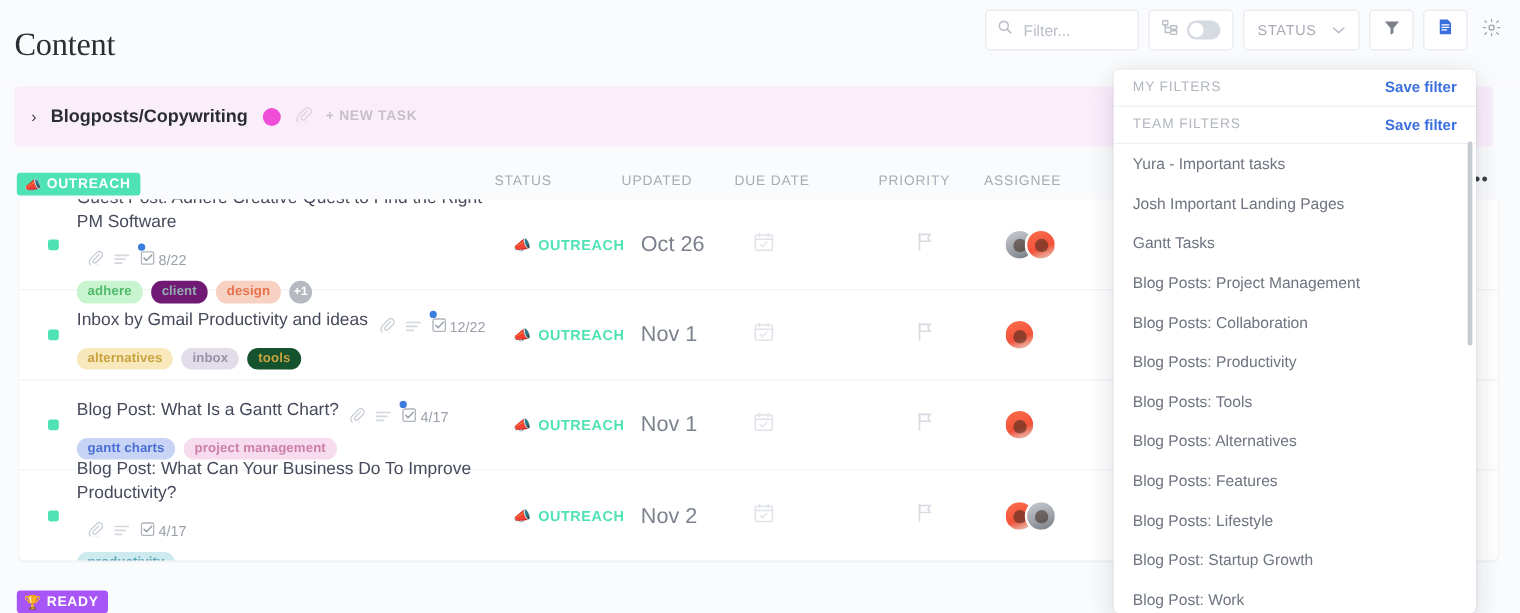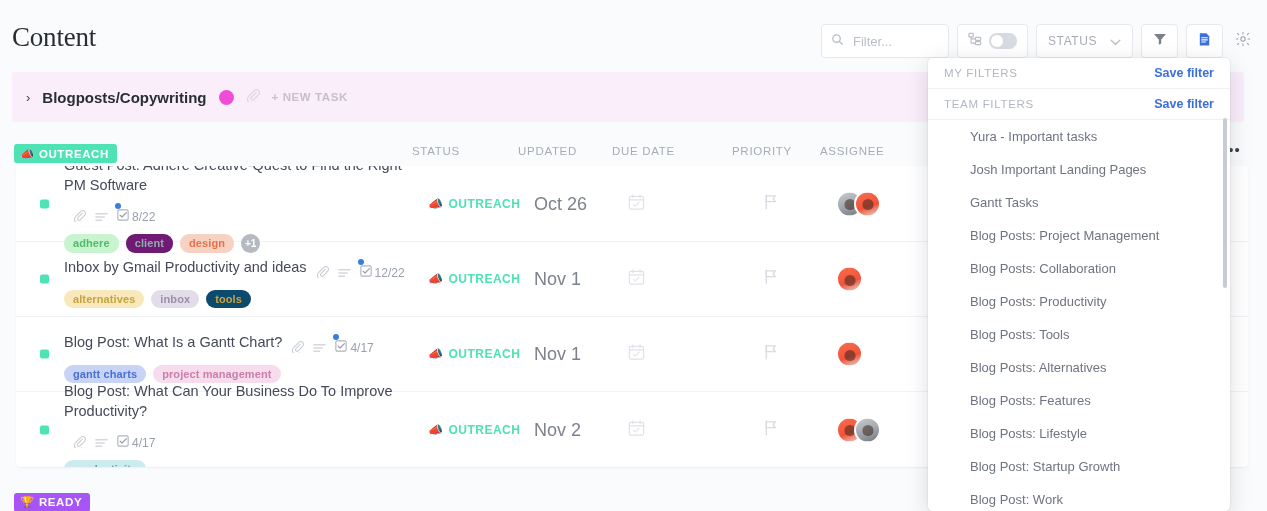--- a/index.html
+++ b/index.html
@@ -20,21 +20,21 @@
     display:flex; align-items:center;
   }
   .page-title {
     position:absolute; left:12px; top:22px;
     font-size:27px; font-weight:400; color:#2a2e34;
     letter-spacing:-0.2px;
     font-family:Liberation Serif, serif;
   }
 
   .toolbar {
-    position:absolute; right:12px; top:24px;
+    position:absolute; right:12px; top:8px;
     display:flex; align-items:center; gap:8px;
   }
   .search-box {
     width:128px; height:34px; border:1px solid #e6e9ee; border-radius:4px;
     background:#fff; display:flex; align-items:center; padding:0 9px; gap:7px;
   }
   .search-box input {
     border:none; outline:none; background:transparent;
     font-family:"Liberation Sans", sans-serif; font-size:13px; color:#7c828d;
     width:86px;
@@ -175,21 +175,21 @@
   }
   .dd-section {
     height:31px; display:flex; align-items:center; justify-content:space-between;
     padding:0 16px; border-bottom:1px solid #eef0f4;
   }
   .dd-section-label { font-size:11.5px; color:#b2b7c0; letter-spacing:0.7px; }
   .dd-save { font-size:12.5px; color:#3b6fdd; font-weight:bold; cursor:pointer; }
   .dd-list { position:relative; }
   .dd-item {
     height:33px; display:flex; align-items:center; padding:0 16px;
-    font-size:13px; color:#6e7480; cursor:pointer;margin-left:26px;
+    font-size:13px; color:#6e7480; cursor:pointer;
   }
   .dd-scroll {
     position:absolute; right:3px; top:60px; width:4px; height:170px;
     background:#c7ccd4; border-radius:2px;
   }
 </style>
 </head>
 <body>
 
 <div class="topbar">
@@ -355,21 +355,21 @@
                   <rect x="1" y="1" width="12" height="12" rx="1.6"></rect>
                   <path d="M3.6 7.1l2.3 2.3L11 4.2" stroke="#9aa0aa" stroke-width="1.5" stroke-linecap="round" stroke-linejoin="round"></path>
                 </svg></span>
               <span>12/22</span>
             </span>
           </span>
       </div>
       <div class="tags">
           <span class="tag" style="background:#f8e8bb;color:#c8a23f">alternatives</span>
           <span class="tag" style="background:#e3dce9;color:#9b90a8">inbox</span>
-          <span class="tag" style="background:#0c4a6e;color:#c8a23f">tools</span>
+          <span class="tag" style="background:#14532d;color:#c8a23f">tools</span>
         </div>
     </div>
     <div class="cell c-status">
       <span style="font-size:12px;line-height:1">📣</span>
         <span>OUTREACH</span>
     </div>
     <div class="cell c-updated">Nov 1</div>
     <div class="cell c-due">
       <span><svg width="17" height="17" viewBox="0 0 18 18" fill="none" stroke="#dfe2e8" stroke-width="1.3">
             <rect x="1.5" y="3" width="15" height="13.5" rx="1.6"></rect>

